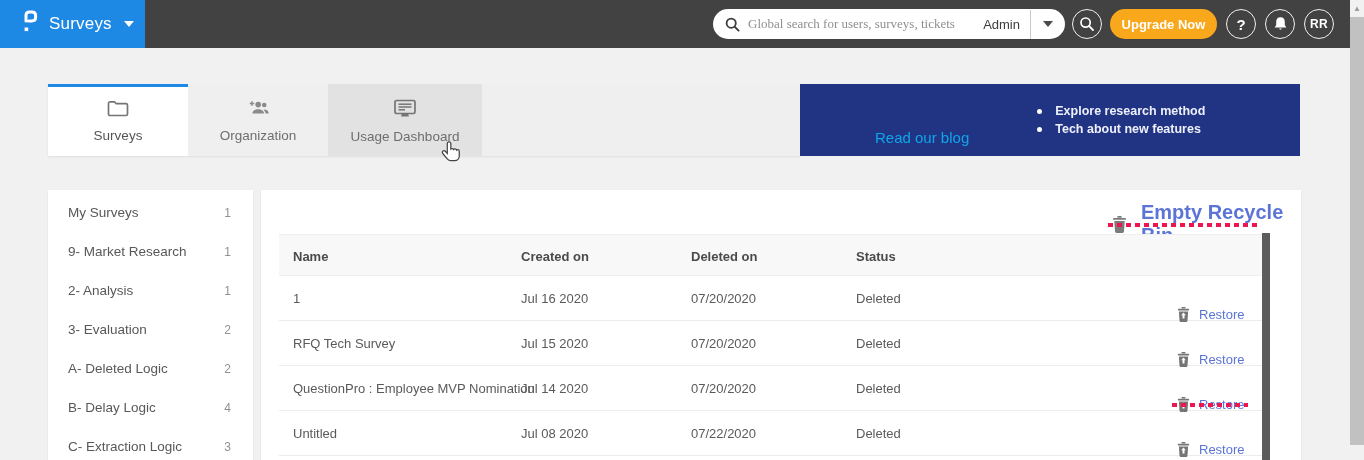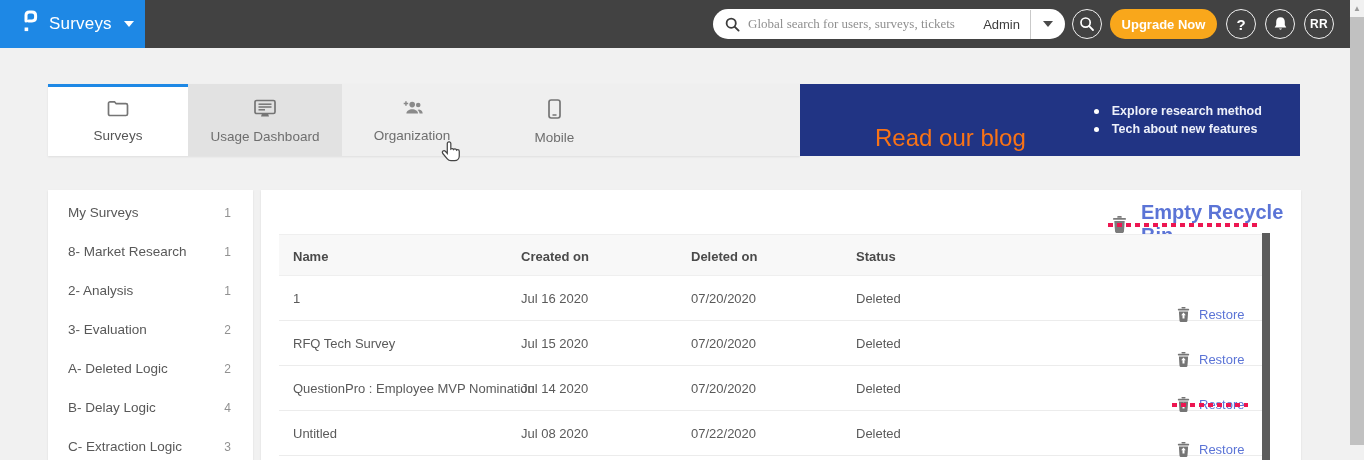--- a/index.html
+++ b/index.html
@@ -37,21 +37,21 @@
   .tabs-strip { left:48px; top:84px; width:752px; height:72px; background:#efefef; display:flex; box-shadow:0 1px 2px rgba(0,0,0,.08); }
   .tab { height:72px; display:flex; flex-direction:column; align-items:center; justify-content:center; gap:7px; cursor:pointer; border-top:3px solid transparent; }
   .tab .tab-label { font-size:13.5px; color:#6e6e6e; }
   .tab-surveys { width:140px; background:#fff; border-top:3px solid #1e88e5; }
   .tab-surveys .tab-label { color:#555; }
   .tab-organization { width:140px; }
   .tab-usage { width:154px; background:#e2e2e2; }
   .tab-mobile { width:145px; }
 
   .banner { left:800px; top:84px; width:500px; height:72px; background:#213484; display:flex; align-items:center; }
-  .banner-title { color:#f97316; font-size:24px; margin-left:75px; cursor:pointer;margin-top:35px; }
+  .banner-title { color:#0ea5e9; font-size:15px; margin-left:75px; cursor:pointer;margin-top:35px; }
   .banner-bullets { margin-left:68px; list-style:none; }
   .banner-bullets li { color:#edf0fa; font-size:12.5px; font-weight:bold; margin:4px 0; display:flex; align-items:center; }
   .banner-bullets li::before { content:""; width:5px; height:5px; border-radius:50%; background:#fff; margin-right:13px; flex:none; }
 
   
   .sidebar { left:48px; top:190px; width:205px; height:270px; background:#fff; box-shadow:0 1px 2px rgba(0,0,0,.09); padding-top:3px; }
   .side-item { height:39px; display:flex; align-items:center; justify-content:space-between; padding:0 22px 0 20px; cursor:pointer;gap:12px; }
   .side-item .side-label { font-size:13.5px; color:#585858; }
   .side-item .side-count { font-size:12px; color:#919191; }
 
@@ -140,74 +140,65 @@
 
 <div class="abs tabs-strip">
   <div class="tab tab-surveys">
     <span>
       <svg width="22" height="17" viewBox="0 0 22 17">
           <path d="M1.5 3.4c0-.9.7-1.6 1.6-1.6h4.4l1.7 1.9h9.7c.9 0 1.6.7 1.6 1.6v8.6c0 .9-.7 1.6-1.6 1.6H3.1c-.9 0-1.6-.7-1.6-1.6z" fill="none" stroke="#757575" stroke-width="1.7"></path>
         </svg>
     </span>
     <span class="tab-label">Surveys</span>
   </div>
+  <div class="tab tab-organization">
+    <span>
+      <svg width="24" height="17" viewBox="0 0 24 17" fill="#8a8a8a">
+          <path d="M5.2 1.2v1.5H3.7v1.5h1.5v1.5h1.5V4.2h1.5V2.7H6.7V1.2z"></path>
+          <circle cx="12.2" cy="4.6" r="2.8"></circle>
+          <path d="M6.4 13.6c0-2.7 2.7-4.3 5.8-4.3s5.8 1.6 5.8 4.3z"></path>
+          <circle cx="18.2" cy="5" r="2.3"></circle>
+          <path d="M19 9.6c2.2.5 3.7 1.8 3.7 4h-3.1c-.2-1.7-1-2.9-2.2-3.6z"></path>
+        </svg>
+    </span>
+    <span class="tab-label">Organization</span>
+  </div>
   <div class="tab tab-usage">
     <span>
       <svg width="24" height="19" viewBox="0 0 24 19">
           <rect x="2" y="1.5" width="20" height="13" rx="1.6" fill="none" stroke="#757575" stroke-width="1.7"></rect>
           <line x1="5.5" y1="5.2" x2="18.5" y2="5.2" stroke="#757575" stroke-width="1.5"></line>
           <line x1="5.5" y1="8" x2="18.5" y2="8" stroke="#757575" stroke-width="1.5"></line>
           <line x1="5.5" y1="10.8" x2="12" y2="10.8" stroke="#757575" stroke-width="1.5"></line>
           <path d="M9 14.5h6l1 3H8z" fill="#757575"></path>
         </svg>
     </span>
     <span class="tab-label">Usage Dashboard</span>
   </div>
-  <div class="tab tab-organization">
-    <span>
-      <svg width="24" height="17" viewBox="0 0 24 17" fill="#8a8a8a">
-          <path d="M5.2 1.2v1.5H3.7v1.5h1.5v1.5h1.5V4.2h1.5V2.7H6.7V1.2z"></path>
-          <circle cx="12.2" cy="4.6" r="2.8"></circle>
-          <path d="M6.4 13.6c0-2.7 2.7-4.3 5.8-4.3s5.8 1.6 5.8 4.3z"></path>
-          <circle cx="18.2" cy="5" r="2.3"></circle>
-          <path d="M19 9.6c2.2.5 3.7 1.8 3.7 4h-3.1c-.2-1.7-1-2.9-2.2-3.6z"></path>
-        </svg>
-    </span>
-    <span class="tab-label">Organization</span>
-  </div>
-  <div class="tab tab-mobile">
-    <span>
-      <svg width="13" height="20" viewBox="0 0 13 20">
-          <rect x="1" y="1" width="11" height="18" rx="2.2" fill="none" stroke="#757575" stroke-width="1.7"></rect>
-          <line x1="4.5" y1="16" x2="8.5" y2="16" stroke="#757575" stroke-width="1.5"></line>
-        </svg>
-    </span>
-    <span class="tab-label">Mobile</span>
-  </div>
 </div>
 
 <div class="abs banner">
   <span class="banner-title">Read our blog</span>
   <ul class="banner-bullets">
     <li>Explore research method</li>
     <li>Tech about new features</li>
   </ul>
 </div>
 
 <svg class="abs cursor-hand" viewBox="0 0 24 28">
   <path d="M9.3 4.6c-1 0-1.7.8-1.7 1.7v10.2l-2-2.2c-.7-.7-1.8-.8-2.5-.2-.7.6-.8 1.8-.2 2.5l4.7 5.7c.9 1.1 2.3 1.8 3.8 1.8h3.9c2.7 0 4.8-2.2 4.8-4.8v-5c0-.9-.7-1.7-1.7-1.7-.4 0-.8.1-1.1.4-.2-.7-.9-1.2-1.7-1.2-.5 0-1 .2-1.3.6-.3-.6-.9-1-1.7-1-.5 0-.9.2-1.3.5V6.3c0-.9-.8-1.7-1.7-1.7z" fill="#ffffff" stroke="#454545" stroke-width="1.3"></path>
 </svg>
 
 <div class="abs sidebar">
   <div class="side-item">
     <span class="side-label">My Surveys</span>
     <span class="side-count">1</span>
   </div>
   <div class="side-item">
-    <span class="side-label">8- Market Research</span>
+    <span class="side-label">9- Market Research</span>
     <span class="side-count">1</span>
   </div>
   <div class="side-item">
     <span class="side-label">2- Analysis</span>
     <span class="side-count">1</span>
   </div>
   <div class="side-item">
     <span class="side-label">3- Evaluation</span>
     <span class="side-count">2</span>
   </div>

